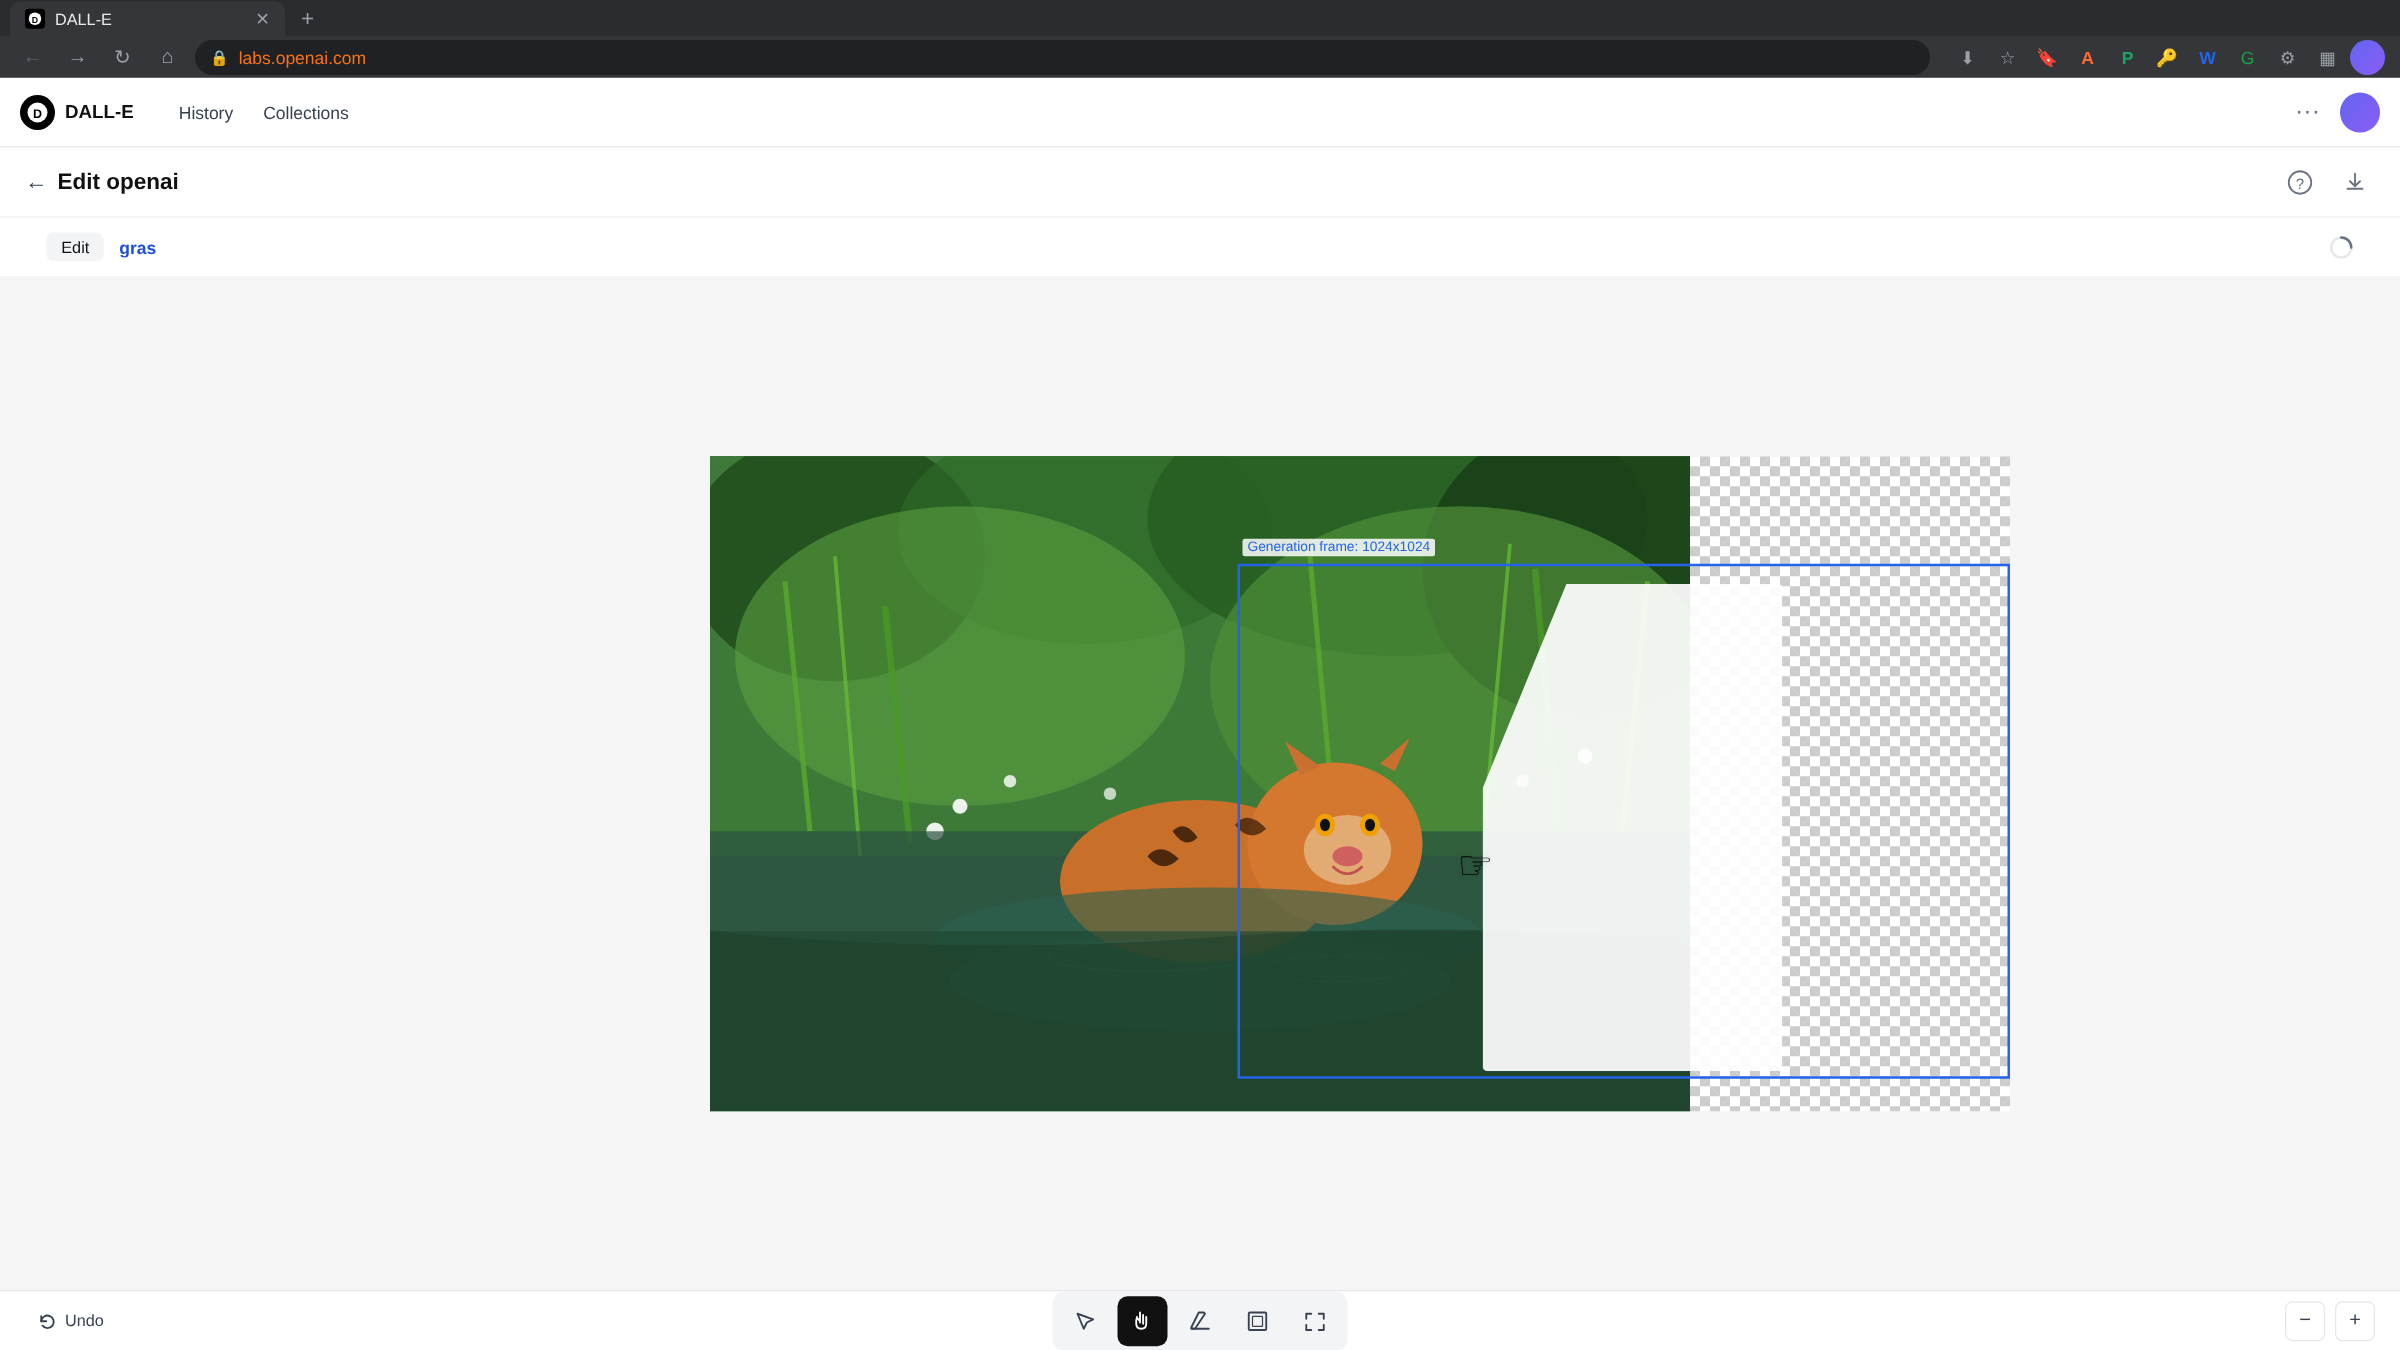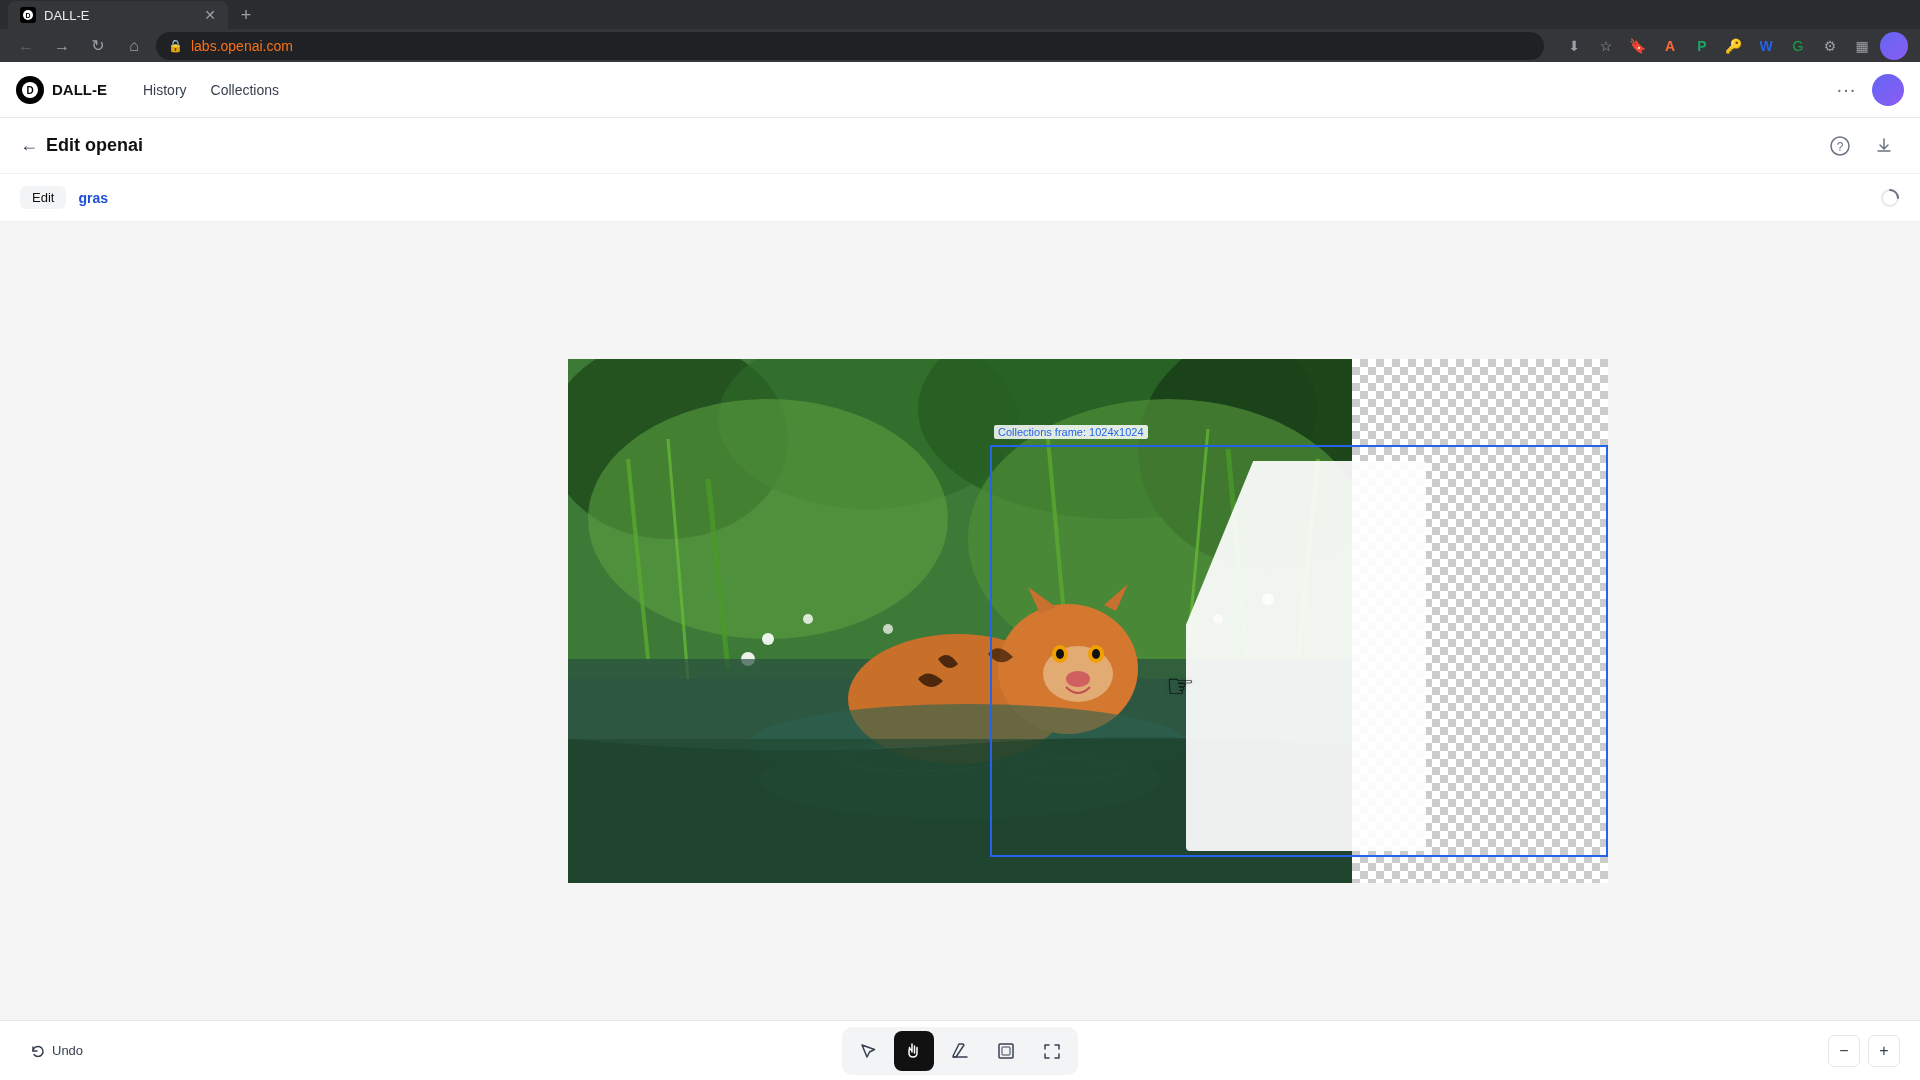--- a/index.html
+++ b/index.html
@@ -42,21 +42,21 @@
 
     
     .page-header { height: 56px; display: flex; align-items: center; padding: 0 20px; border-bottom: 1px solid #f0f0f0; }
     .back-btn { display: flex; align-items: center; gap: 8px; cursor: pointer; color: #374151; font-size: 14px; font-weight: 500; }
     .back-icon { font-size: 18px; color: #374151; }
     .page-title { font-size: 18px; font-weight: 600; color: #111; margin-left: 8px; }
     .page-header-right { margin-left: auto; display: flex; align-items: center; gap: 12px; }
     .icon-btn { width: 32px; height: 32px; display: flex; align-items: center; justify-content: center; color: #6b7280; cursor: pointer; border-radius: 50%; }
 
     
-    .edit-bar { height: 48px; display: flex; align-items: center; padding: 0 20px; border-bottom: 1px solid #f0f0f0; gap: 12px; }
+    .edit-bar { height: 48px; display: flex; align-items: center; padding: 0 37px; border-bottom: 1px solid #f0f0f0; gap: 12px; }
     .edit-tab { font-size: 13px; font-weight: 500; color: #111; background: #f3f4f6; border: none; padding: 4px 12px; border-radius: 6px; cursor: pointer; }
     .edit-input { flex: 1; border: none; outline: none; font-size: 14px; color: #1d4ed8; background: transparent; font-weight: bold; }
     .edit-loader { width: 20px; height: 20px; margin-left: auto; }
     .loader-svg { animation: spin 1s linear infinite; }
     @keyframes spin { from { transform: rotate(0deg); } to { transform: rotate(360deg); } }
 
     
     .canvas-area { flex: 1; background: #f5f5f5; display: flex; align-items: center; justify-content: center; position: relative; overflow: hidden; }
 
     
@@ -109,21 +109,21 @@
       position: absolute;
       top: 308px;
       left: 598px;
       font-size: 32px;
       pointer-events: none;
       z-index: 20;
       filter: drop-shadow(0 0 2px rgba(0,0,0,0.3));
     }
 
     
-    .bottom-toolbar { height: 60px; border-top: 1px solid #e5e7eb; background: #fff; display: flex; align-items: center; justify-content: center; gap: 0; position: relative; }
+    .bottom-toolbar { height: 48px; border-top: 1px solid #e5e7eb; background: #fff; display: flex; align-items: center; justify-content: center; gap: 0; position: relative; }
     .tool-btn { width: 40px; height: 40px; display: flex; align-items: center; justify-content: center; font-size: 18px; cursor: pointer; border-radius: 8px; color: #374151; margin: 0 2px; }
     .tool-btn.active { background: #111; color: #fff; border-radius: 8px; }
     .toolbar-center { display: flex; align-items: center; background: #f3f4f6; border-radius: 10px; padding: 4px; gap: 2px; }
     .zoom-controls { position: absolute; right: 20px; display: flex; align-items: center; gap: 8px; }
     .zoom-btn { width: 32px; height: 32px; display: flex; align-items: center; justify-content: center; border: 1px solid #e5e7eb; border-radius: 6px; cursor: pointer; font-size: 16px; color: #374151; background: #fff; }
     .undo-btn { position: absolute; left: 20px; display: flex; align-items: center; gap: 6px; font-size: 13px; color: #374151; cursor: pointer; padding: 6px 10px; border-radius: 6px; }
   </style>
 </head>
 <body>
 
@@ -305,21 +305,21 @@
           width: 240px;
           height: 390px;
           background: white;
           clip-path: polygon(28% 0%, 100% 0%, 100% 100%, 0% 100%, 0% 42%);
           opacity: 0.92;
           z-index: 5;
           border-radius: 4px;
         "></div>
 
         <div class="selection-frame">
-          <span class="frame-label">Collections frame: 1024x1024</span>
+          <span class="frame-label">Generation frame: 1024x1024</span>
         </div>
 
         <div class="cursor-hand">☞</div>
 
       </div>
     </div>
 
     <div class="bottom-toolbar">
 
       <div class="undo-btn">

